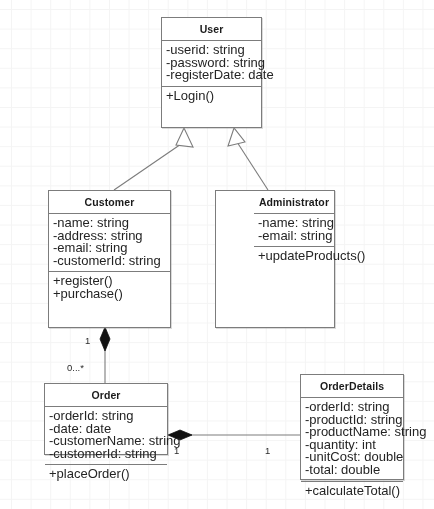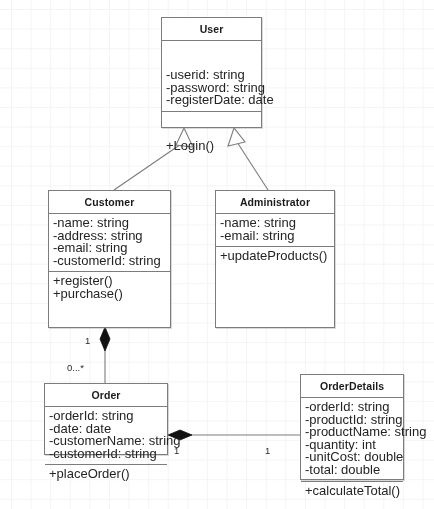--- a/index.html
+++ b/index.html
@@ -90,21 +90,21 @@
       <line x1="105" y1="329" x2="105" y2="383" stroke="#7c7c7c" stroke-width="1.1"></line>
       <polygon points="105,327 110,339 105,351 100,339" fill="#111111" stroke="#111111" stroke-width="0.8"></polygon>
     </g>
 
     <g>
       <line x1="168" y1="435" x2="300" y2="435" stroke="#7c7c7c" stroke-width="1.1"></line>
       <polygon points="168,435 180,430 192,435 180,440" fill="#111111" stroke="#111111" stroke-width="0.8"></polygon>
     </g>
   </svg>
 
-  <div class="uml-class" style="left:161px; top:17px; width:101px; height:111px;gap:25px;">
+  <div class="uml-class" style="left:161px; top:17px; width:101px; height:111px;">
     <div class="uml-title">User</div>
     <div class="uml-section">
       <div class="uml-row">-userid: string</div>
       <div class="uml-row">-password: string</div>
       <div class="uml-row">-registerDate: date</div>
     </div>
     <div class="uml-section last">
       <div class="uml-row">+Login()</div>
     </div>
   </div>
@@ -116,21 +116,21 @@
       <div class="uml-row">-address: string</div>
       <div class="uml-row">-email: string</div>
       <div class="uml-row">-customerId: string</div>
     </div>
     <div class="uml-section last">
       <div class="uml-row">+register()</div>
       <div class="uml-row">+purchase()</div>
     </div>
   </div>
 
-  <div class="uml-class" style="left:215px; top:190px; width:120px; height:138px;">
+  <div class="uml-class" style="left:215px; top:190px; width:120px; height:138px;padding-left:38px;">
     <div class="uml-title">Administrator</div>
     <div class="uml-section">
       <div class="uml-row">-name: string</div>
       <div class="uml-row">-email: string</div>
     </div>
     <div class="uml-section last">
       <div class="uml-row">+updateProducts()</div>
     </div>
   </div>
 

